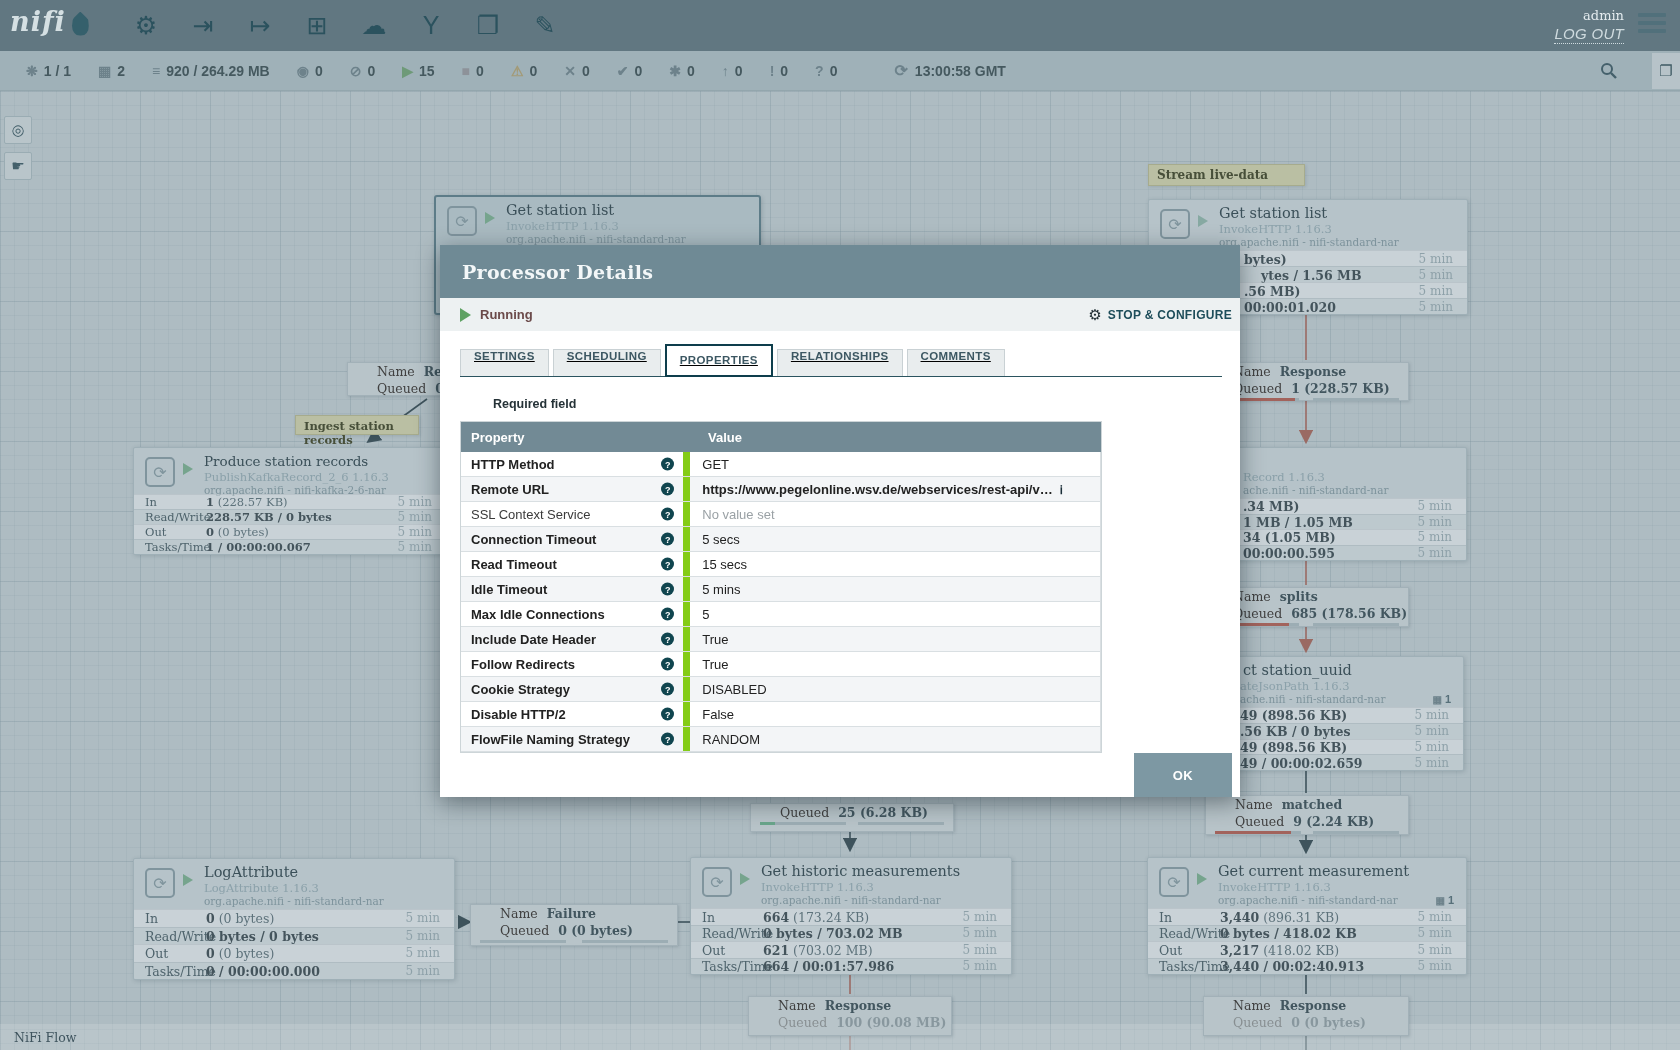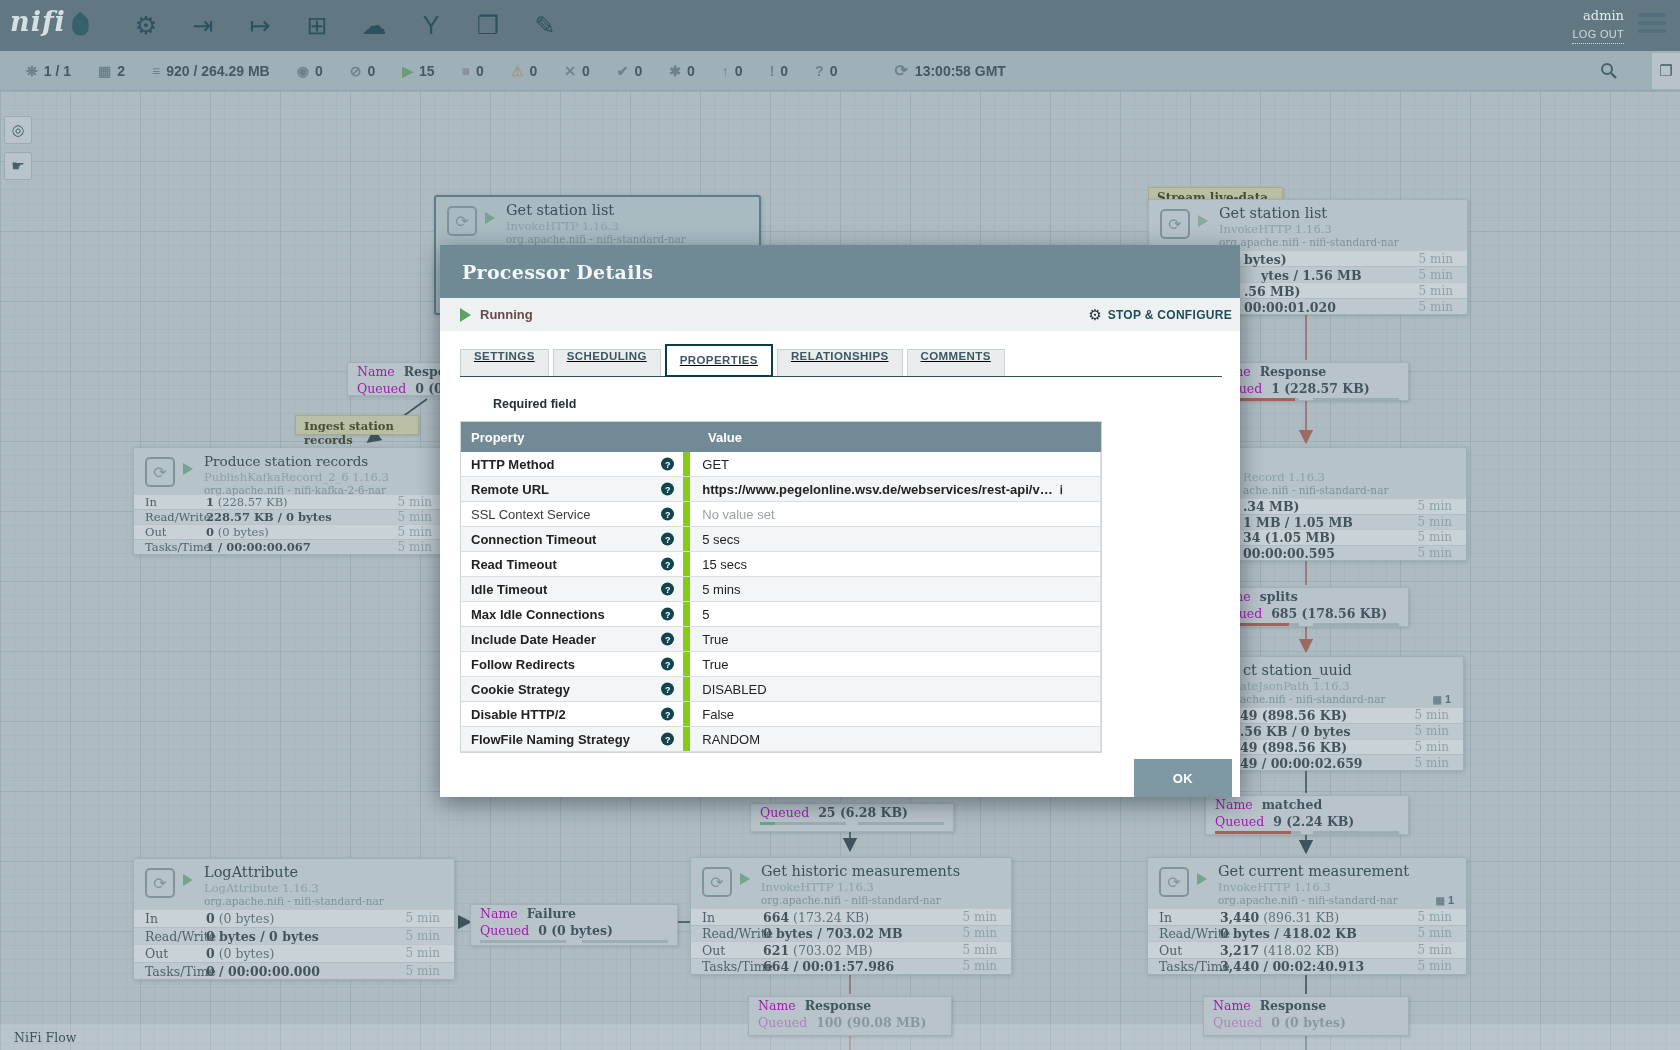--- a/index.html
+++ b/index.html
@@ -10,21 +10,21 @@
   #topbar{position:absolute;left:0;top:0;width:1680px;height:51px;background:#617781;z-index:5;}
   #logo{position:absolute;left:10px;top:6px;display:flex;align-items:center;}
   #logo .word{font:italic bold 27px "DejaVu Serif",serif;color:#d5e0e3;letter-spacing:1px;}
   #logo .drop{width:17px;height:24px;background:#35606c;border-radius:50% 50% 50% 50%/60% 60% 45% 45%;
               margin-left:6px;position:relative;top:2px;clip-path:polygon(50% 0,100% 35%,100% 100%,0 100%,0 35%);}
   .comp-icons{position:absolute;left:128px;top:0;height:51px;display:flex;align-items:center;gap:21px;}
   .cicon{width:36px;height:36px;display:flex;align-items:center;justify-content:center;
          font-size:25px;color:#2b525e;cursor:grab;}
   #userblock{position:absolute;right:56px;top:7px;text-align:right;line-height:18px;}
   #username{color:#e3ebee;font-size:13px;font-family:"DejaVu Serif",serif;}
-  #logout{color:#cfdbdf;font-size:11px;letter-spacing:.3px;border-bottom:1px dotted #cfdbdf;cursor:pointer;}
+  #logout{color:#cfdbdf;font-size:15px;letter-spacing:.3px;border-bottom:1px dotted #cfdbdf;cursor:pointer;font-style:italic;}
   #hamburger{position:absolute;right:14px;top:13px;width:28px;cursor:pointer;}
   #hamburger span{display:block;height:4px;background:#51707b;margin-bottom:4px;border-radius:1px;}
 
   
   #statusbar{position:absolute;left:0;top:51px;width:1680px;height:40px;background:#9fb1b8;z-index:5;
              display:flex;align-items:center;padding-left:26px;box-sizing:border-box;gap:27px;
              border-bottom:1px solid #93a6ad;}
   .sitem{display:flex;align-items:center;gap:6px;font-size:14px;color:#45595f;font-weight:bold;white-space:nowrap;}
   .sic{font-style:normal;font-size:14px;color:#6d828b;}
   .sic.g{color:#6e9a78;} .sic.r{color:#8d9299;} .sic.y{color:#a39a76;}
@@ -73,21 +73,21 @@
   .pwin{position:absolute;right:14px;top:50%;transform:translateY(-50%);font:12px "DejaVu Serif",serif;color:#8ea1a9;}
   .proc.frag .pval{left:95px;}
   .proc.frag .ptype,.proc.frag .pbundle{left:95px;}
   .proc.frag .ptitle{left:98px;}
   .proc.compact .ptitle{font-size:13.5px;} .proc.compact .pval,.proc.compact .plabel{font-size:11.5px;}
 
   
   .qlabel{position:absolute;background:#b8c4c9;border:1px solid #a2b1b8;z-index:3;
           box-shadow:1px 1px 3px rgba(40,60,70,.18);font-family:"DejaVu Serif",serif;cursor:pointer;}
   .qrow{display:flex;height:17px;align-items:center;padding:0 9px;font-size:12.5px;white-space:nowrap;overflow:hidden;}
-  .qkey{color:#a21caf;margin-right:9px;}
+  .qkey{color:#404040;margin-right:9px;margin-left:20px;}
   .qval{color:#42565f;font-weight:bold;}
   .qrow.faint{opacity:.4;}
   .qbars{display:flex;justify-content:space-between;padding:1px 9px 4px;}
   .qtrack{width:86px;height:3px;background:#9cadb4;}
   .qfill{height:3px;}
   .qfill.green{background:#69a58b;} .qfill.red{background:#a2635c;}
 
   
   .tanlabel{position:absolute;background:#babfa3;border:1px solid #a6ab8d;z-index:2;
             font:bold 12px "DejaVu Serif",serif;color:#474f39;padding:3px 0 0 8px;box-sizing:border-box;
@@ -134,21 +134,21 @@
         justify-content:center;cursor:pointer;}
   .val{width:441px;box-sizing:border-box;border-left:7px solid #84cc16;border-right:1px solid #d9dfe2;
        display:flex;align-items:center;padding:0 10px 0 12px;}
   .val .vtext{font:13px "Liberation Sans",sans-serif;color:#222;white-space:nowrap;overflow:hidden;}
   .val .vinfo{margin-left:7px;font-size:12px;color:#1a2e38;font-weight:bold;}
   .trow.opt .ptext{font-weight:normal;color:#3a3a3a;}
   .trow.opt .vtext{color:#9aa1a5;}
   .trow.url .vtext{font-weight:bold;}
   .extra{flex:1;}
 
-  #ok-btn{position:absolute;right:8px;bottom:0;width:98px;height:38px;background:#7d98a3;color:#fff;
+  #ok-btn{position:absolute;right:8px;bottom:0;width:98px;height:44px;background:#7d98a3;color:#fff;
           font:bold 13px "Liberation Sans",sans-serif;display:flex;align-items:center;justify-content:center;
           cursor:pointer;letter-spacing:.5px;margin-top:40px;}
 </style>
 </head>
 <body>
 
 <div id="topbar">
   <div id="logo">
     <span class="word">nifi</span>
     <span class="drop"></span>
@@ -270,21 +270,21 @@
     <path d="M1306,769 L1306,793" stroke="#3e535c"></path>
     <path d="M1306,835 L1306,851" stroke="#3e535c" marker-end="url(#mdark)"></path>
     <path d="M1306,973 L1306,994" stroke="#3e535c"></path>
     <path d="M1306,1036 L1306,1050" stroke="#3e535c" opacity=".6"></path>
   </g>
 </svg>
 
 <div class="palette-btn" style="left:4px;top:116px;">◎</div>
 <div class="palette-btn" style="left:4px;top:152px;">☛</div>
 
-<div class="tanlabel" style="left:1148px;top:187px;width:135px;height:22px;">Stream live-data</div>
+<div class="tanlabel" style="left:1148px;top:164px;width:157px;height:22px;">Stream live-data</div>
 <div class="tanlabel" style="left:295px;top:415px;width:124px;height:20px;font-size:11.5px;">Ingest station records</div>
 
 <div class="proc sel" style="left:435px;top:196px;width:323px;height:116px;">
   <div class="ptop">
     <span class="picon">⟳</span>
     <span class="prun"></span>
     <span class="ptitle">Get station list</span>
     <span class="ptype">InvokeHTTP 1.16.3</span>
     <span class="pbundle">org.apache.nifi - nifi-standard-nar</span>
   </div>

